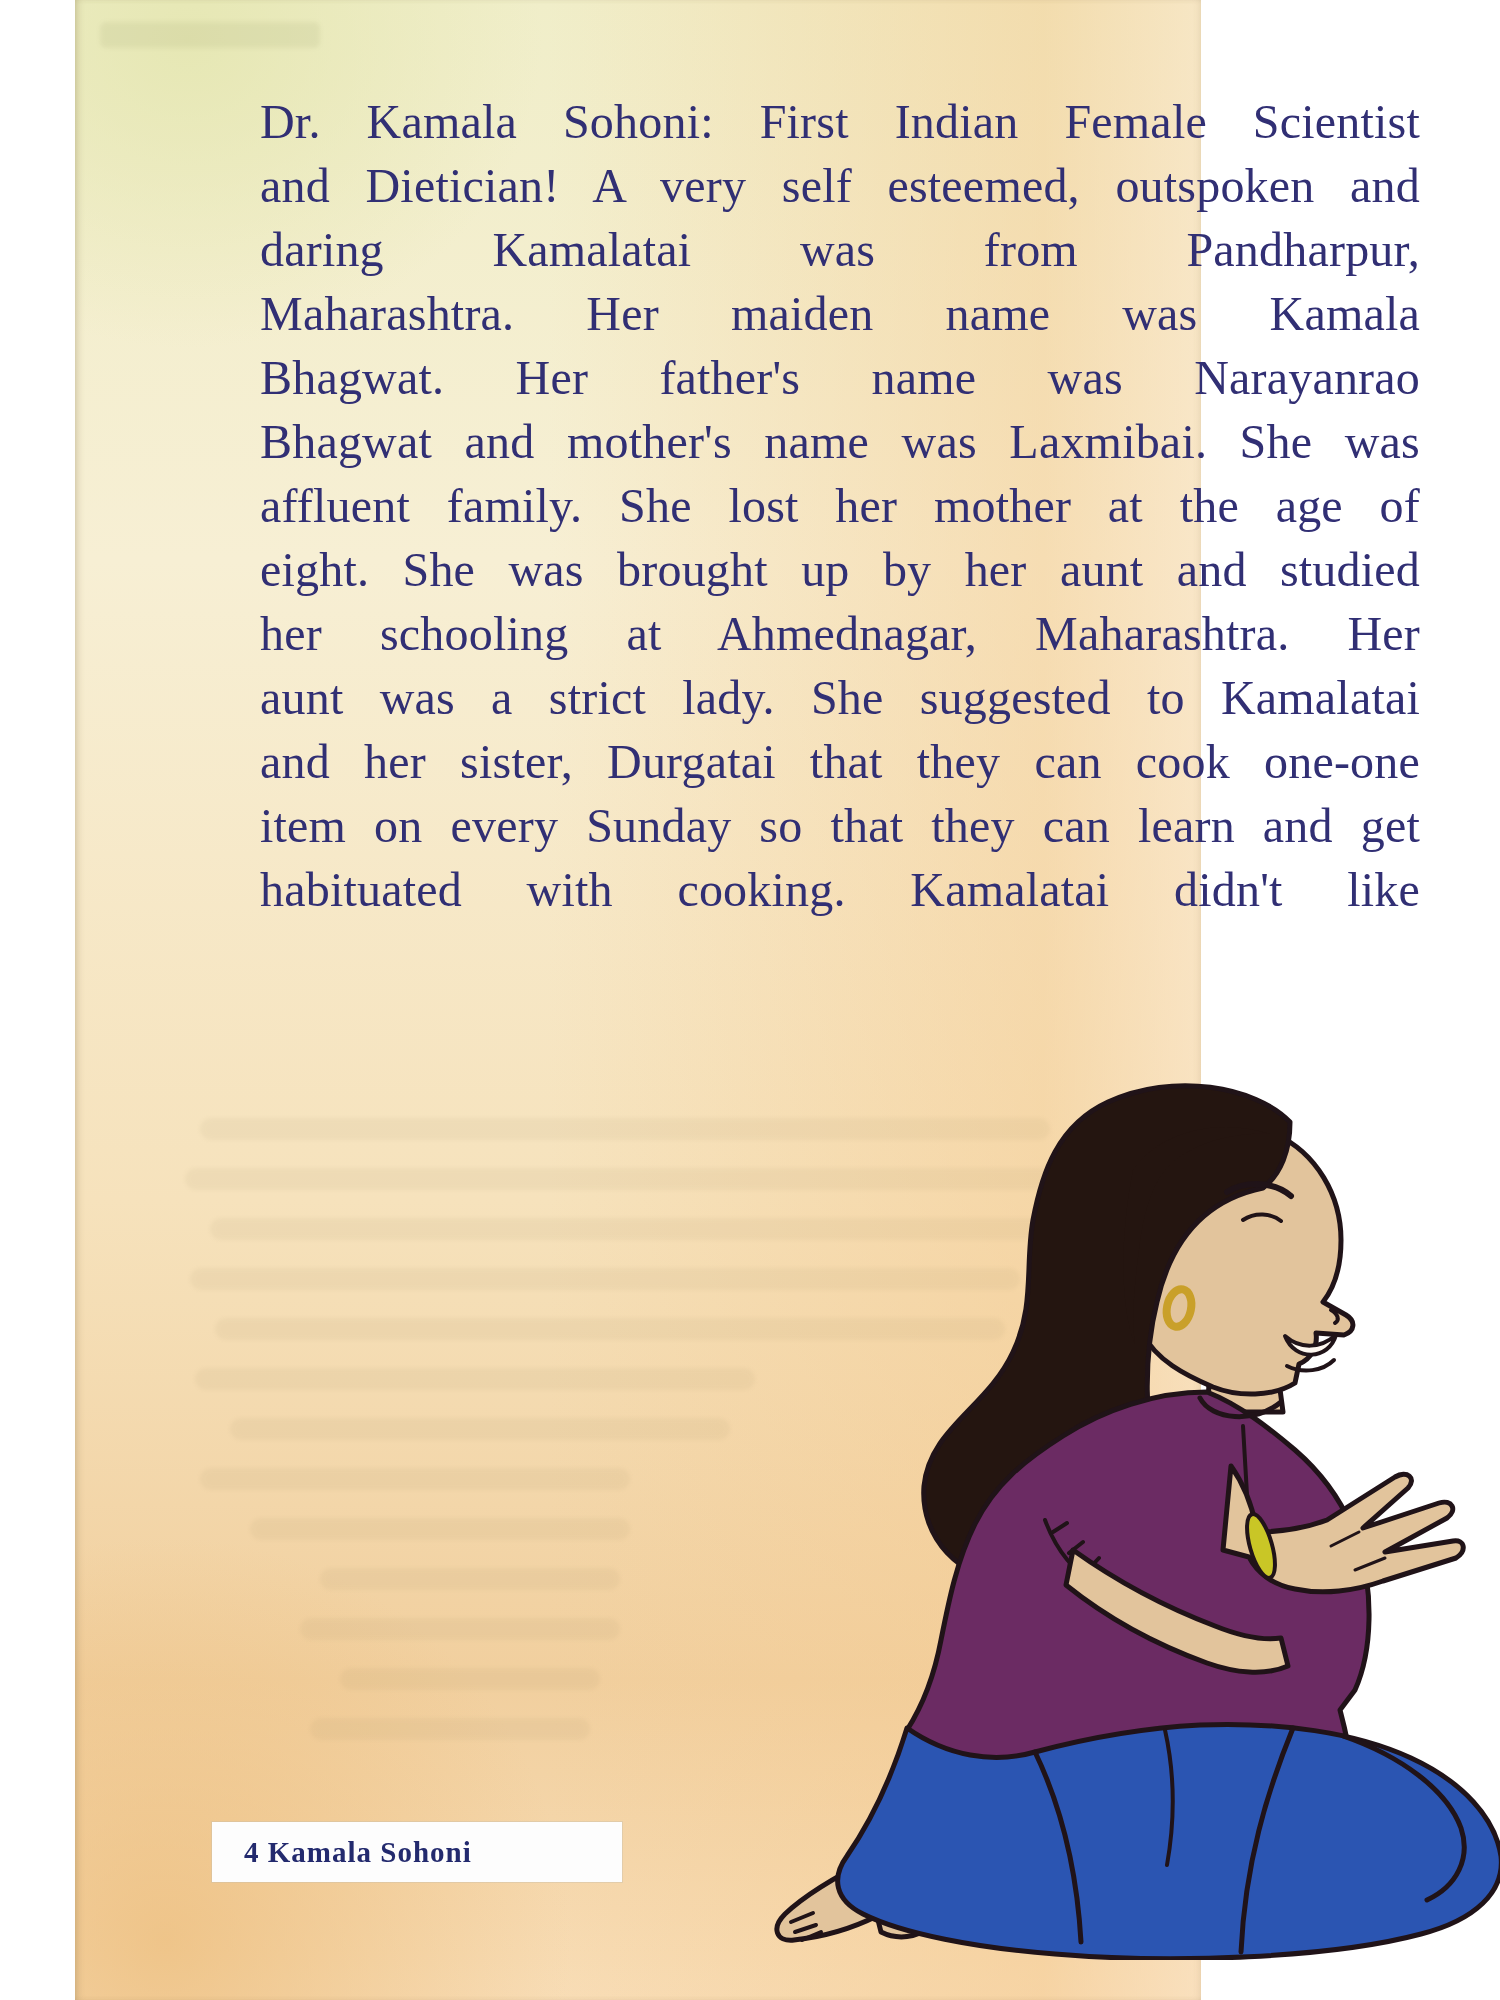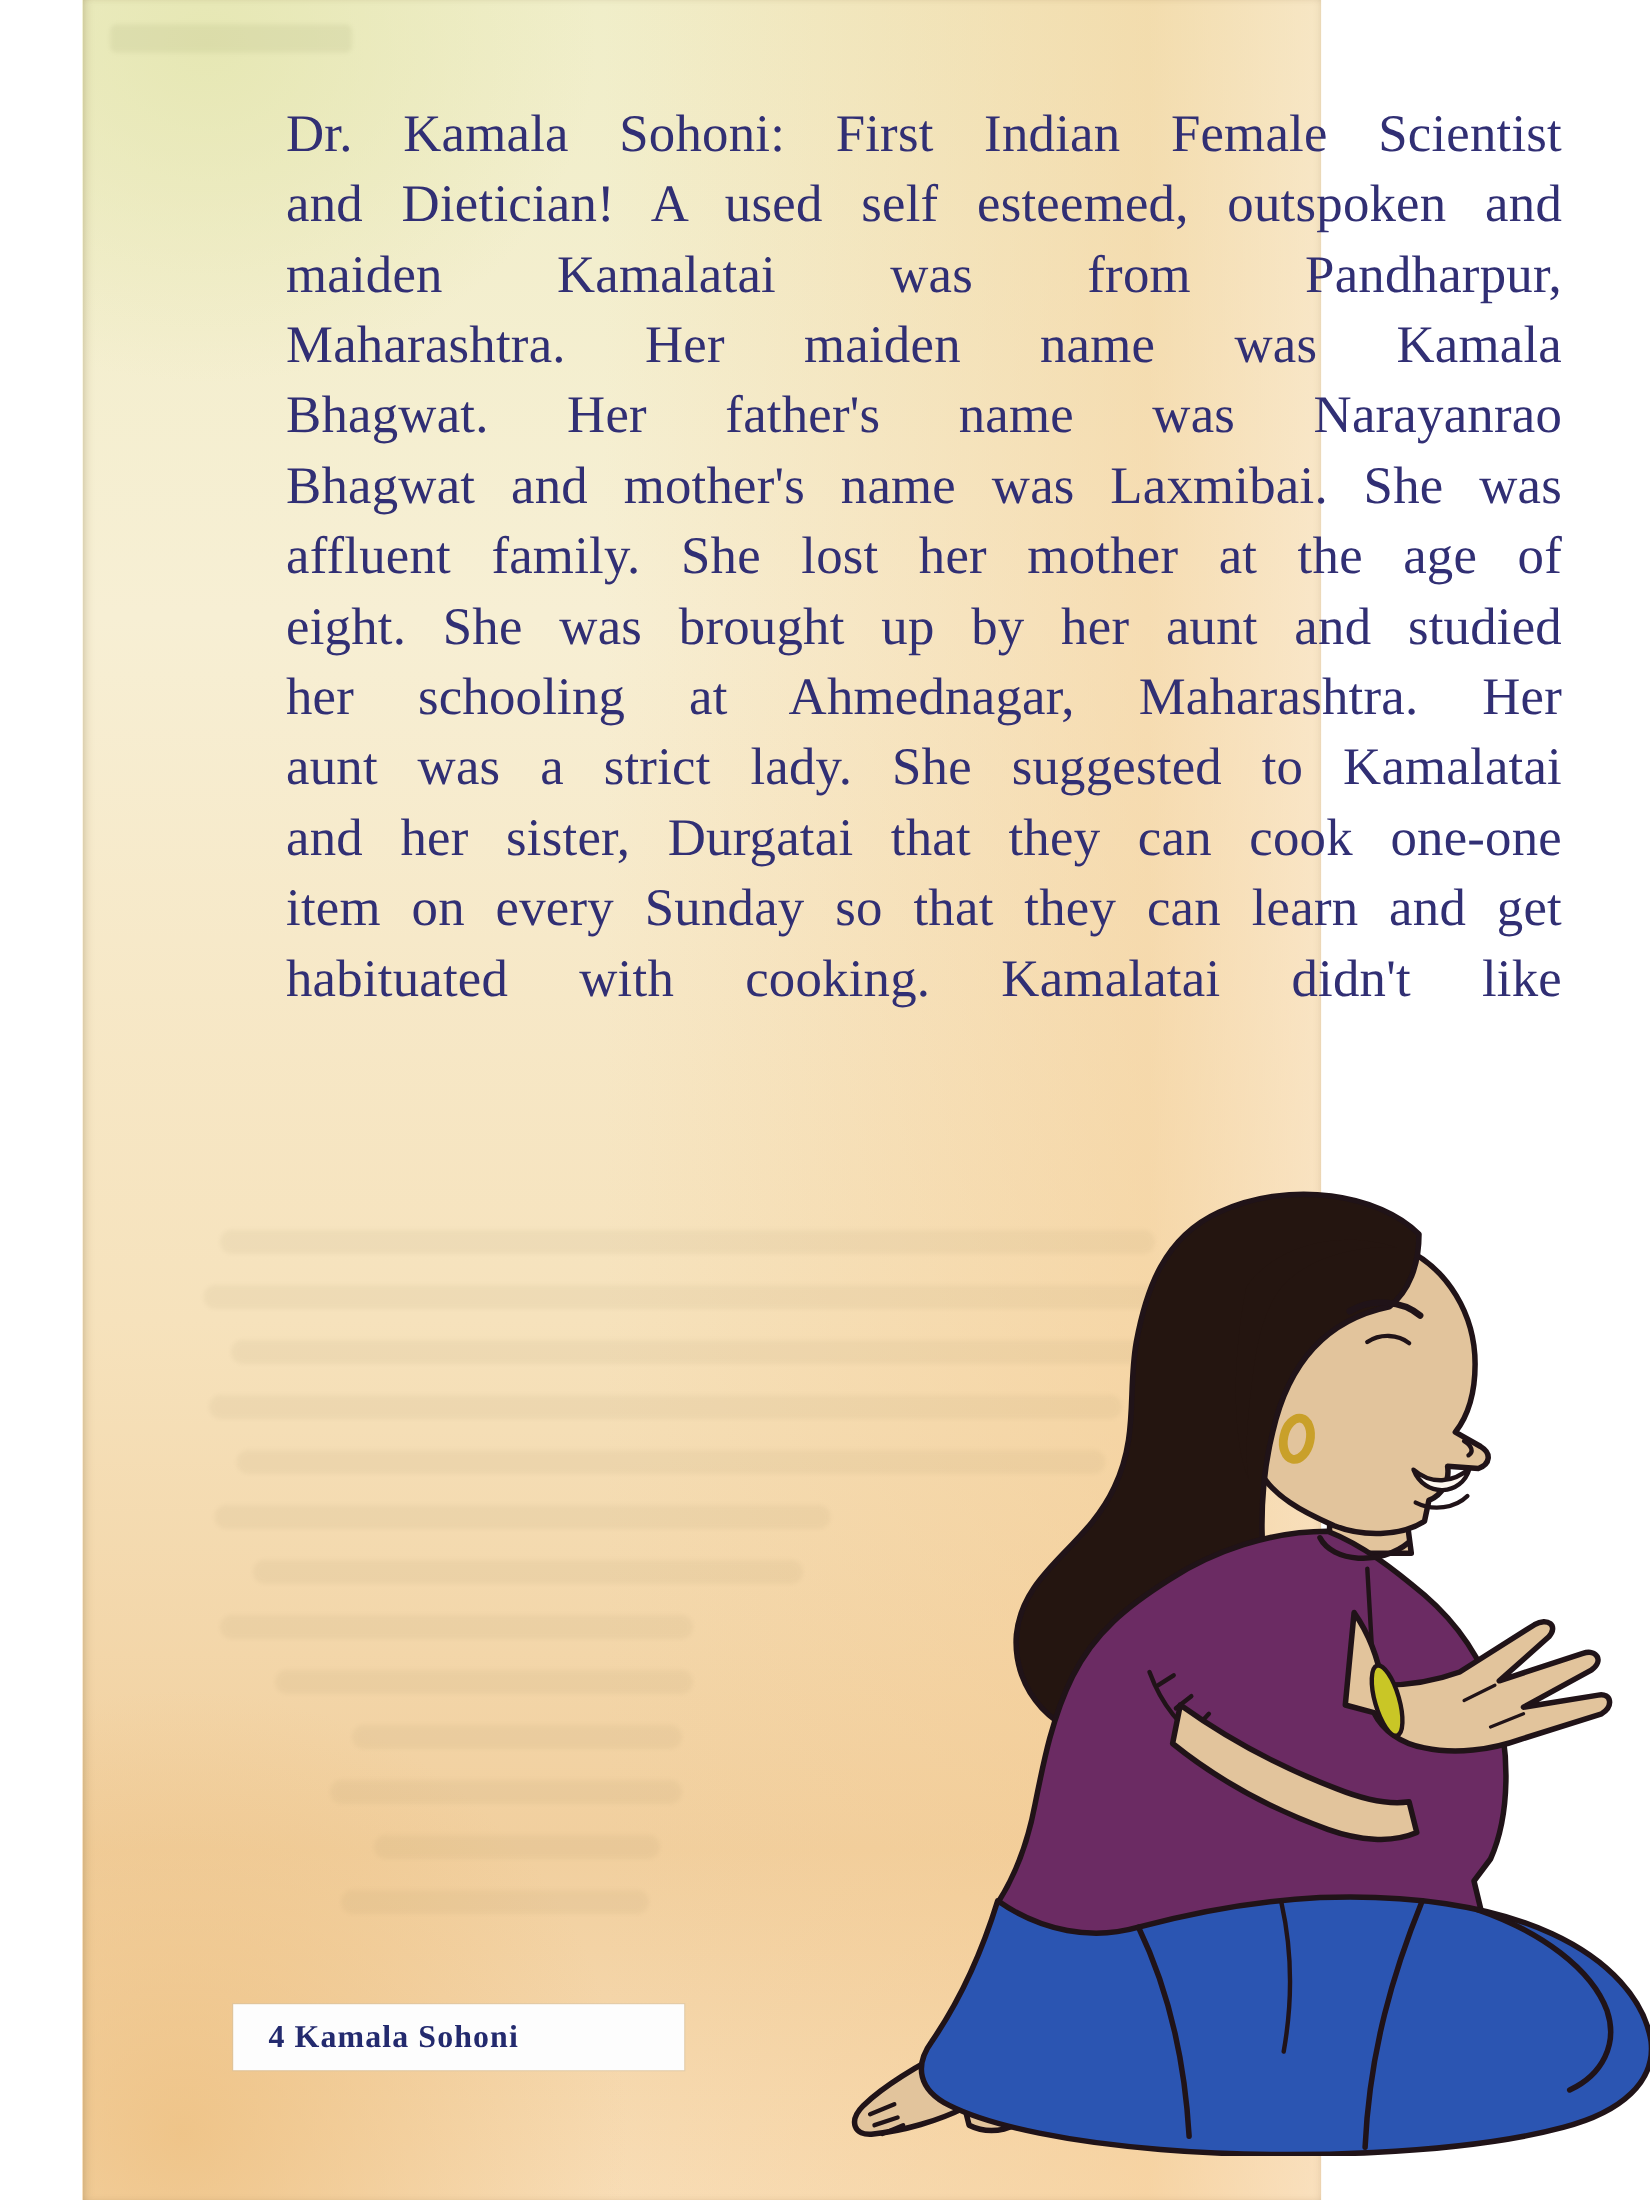--- a/index.html
+++ b/index.html
@@ -62,22 +62,22 @@
     <div class="ghost-line" style="left:125px;top:1468px;width:430px;"></div>
     <div class="ghost-line" style="left:175px;top:1518px;width:380px;"></div>
     <div class="ghost-line" style="left:245px;top:1568px;width:300px;"></div>
     <div class="ghost-line" style="left:225px;top:1618px;width:320px;"></div>
     <div class="ghost-line" style="left:265px;top:1668px;width:260px;"></div>
     <div class="ghost-line" style="left:235px;top:1718px;width:280px;"></div>
   </div>
 
   <div class="article">
     <div class="text-line">Dr. Kamala Sohoni: First Indian Female Scientist</div>
-    <div class="text-line">and Dietician! A used self esteemed, outspoken and</div>
-    <div class="text-line">maiden Kamalatai was from Pandharpur,</div>
+    <div class="text-line">and Dietician! A very self esteemed, outspoken and</div>
+    <div class="text-line">daring Kamalatai was from Pandharpur,</div>
     <div class="text-line">Maharashtra. Her maiden name was Kamala</div>
     <div class="text-line">Bhagwat. Her father's name was Narayanrao</div>
     <div class="text-line">Bhagwat and mother's name was Laxmibai. She was</div>
     <div class="text-line">affluent family. She lost her mother at the age of</div>
     <div class="text-line">eight. She was brought up by her aunt and studied</div>
     <div class="text-line">her schooling at Ahmednagar, Maharashtra. Her</div>
     <div class="text-line">aunt was a strict lady. She suggested to Kamalatai</div>
     <div class="text-line">and her sister, Durgatai that they can cook one-one</div>
     <div class="text-line">item on every Sunday so that they can learn and get</div>
     <div class="text-line">habituated with cooking. Kamalatai didn't like</div>

